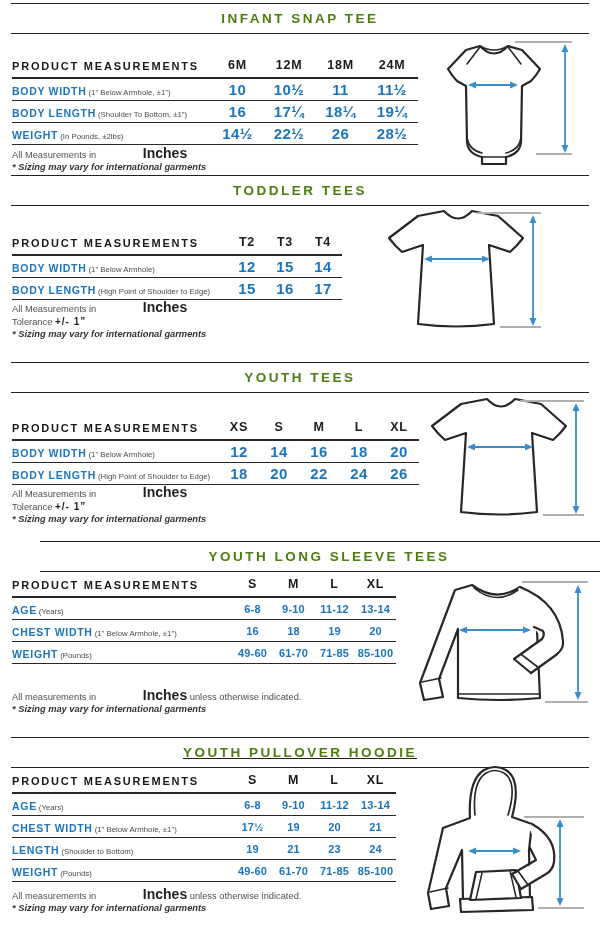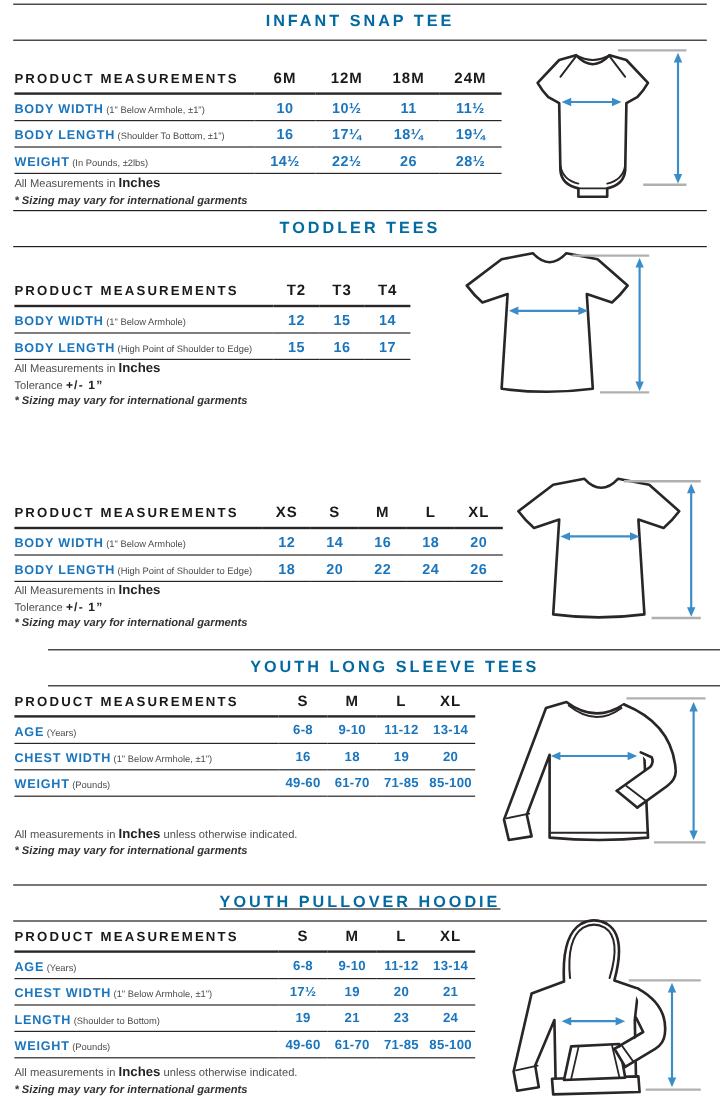--- a/index.html
+++ b/index.html
@@ -5,35 +5,35 @@
   html,body{margin:0;padding:0;}
   body{
     width:600px;height:926px;background:#ffffff;position:relative;
     font-family:"Liberation Sans",sans-serif;color:#231f20;overflow:hidden;
   }
   .sec{position:absolute;left:0;width:600px;}
   .title-bar{
     margin:0 11px;border-top:1.5px solid #231f20;border-bottom:1.5px solid #231f20;
     text-align:center;padding:5px 0 6px 0;
   }
-  .title{font-size:13.5px;font-weight:bold;letter-spacing:2.5px;color:#0369a1;}
+  .title{font-size:13.5px;font-weight:bold;letter-spacing:2.5px;color:#4d7c0f;}
   .meas-table{position:absolute;left:12px;border-collapse:collapse;table-layout:fixed;}
   .meas-table th,.meas-table td{padding:0;overflow:visible;white-space:nowrap;}
   tr.hdr>th{border-bottom:2px solid #2a2627;height:22px;vertical-align:bottom;padding-bottom:5px;}
   tr.row>td{border-bottom:1.4px solid #2a2627;height:21px;vertical-align:middle;}
   .ph{font-size:11px;font-weight:bold;letter-spacing:1.8px;text-align:left;color:#1a1a1a;}
   .ch{font-size:12.5px;font-weight:bold;letter-spacing:0.8px;text-align:center;color:#1a1a1a;}
   .lc{text-align:left;}
   .rl{color:#1b75bc;font-weight:bold;font-size:10.5px;letter-spacing:0.7px;}
   .rn{color:#4b4b4d;font-size:7.8px;margin-left:2px;}
-  .val{color:#1b75bc;font-weight:bold;font-size:12px;letter-spacing:0.4px;text-align:center;}
+  .val{color:#1b75bc;font-weight:bold;font-size:15px;letter-spacing:0.4px;text-align:center;}
   .tight .val{font-size:11px;letter-spacing:0.2px;}
   .notes{position:absolute;left:12px;font-size:9.3px;color:#4f4f51;}
   .nline{height:13.5px;line-height:13.5px;}
-  .b{font-weight:bold;color:#231f20;font-size:11px;}
+  .b{font-weight:bold;color:#231f20;font-size:14px;margin-left:44px;}
   .tolv{font-weight:bold;color:#231f20;font-size:10px;letter-spacing:1px;}
   .sizing{font-weight:bold;font-style:italic;color:#323234;}
   .illus{position:absolute;}
 </style>
 </head>
 <body>
 
 <div class="sec" style="top:0;height:180px;">
   <div class="title-bar" style="margin-top:3px;">
     <span class="title">INFANT SNAP TEE</span>
@@ -157,20 +157,23 @@
     </g>
     <g fill="#3a8dc8" stroke="#3a8dc8">
       <line x1="150" y1="17" x2="150" y2="118" stroke-width="1.8"></line>
       <polygon points="150,12 146.5,20 153.5,20" stroke="none"></polygon>
       <polygon points="150,123 146.5,115 153.5,115" stroke="none"></polygon>
     </g>
   </svg>
 </div>
 
 <div class="sec" style="top:360px;height:179px;">
+  <div class="title-bar" style="margin-top:2px;">
+    <span class="title">YOUTH TEES</span>
+  </div>
   <table class="meas-table" style="top:52px;width:407px;">
     <colgroup>
         <col style="width:207px">
         <col style="width:40px">
         <col style="width:40px">
         <col style="width:40px">
         <col style="width:40px">
         <col style="width:40px">
       </colgroup>
     <tbody>

